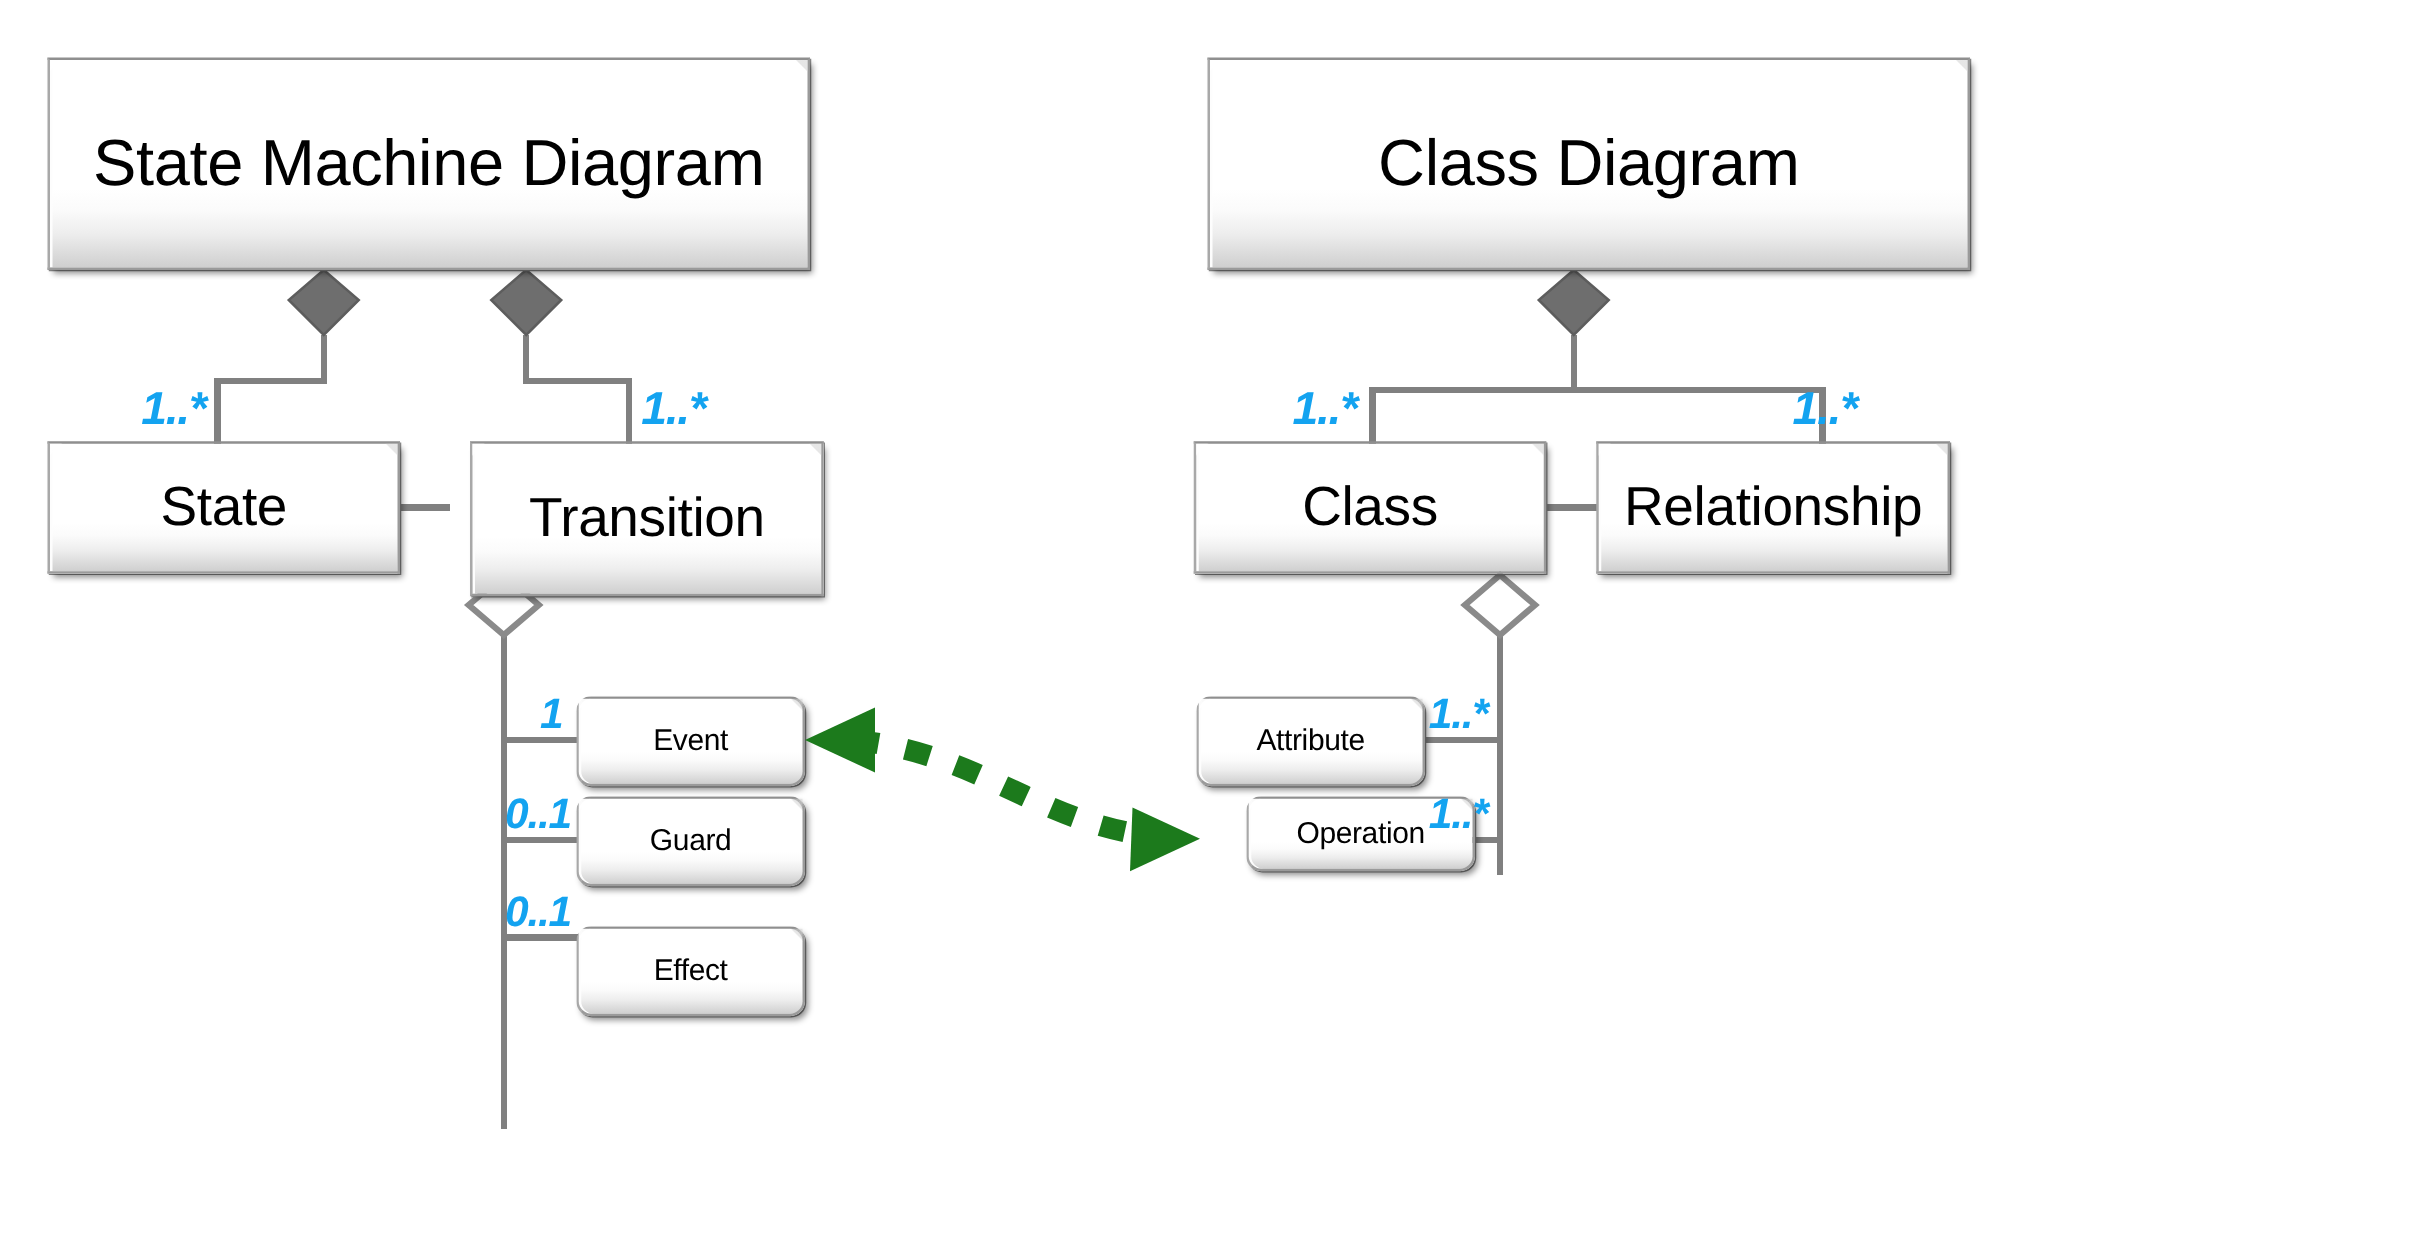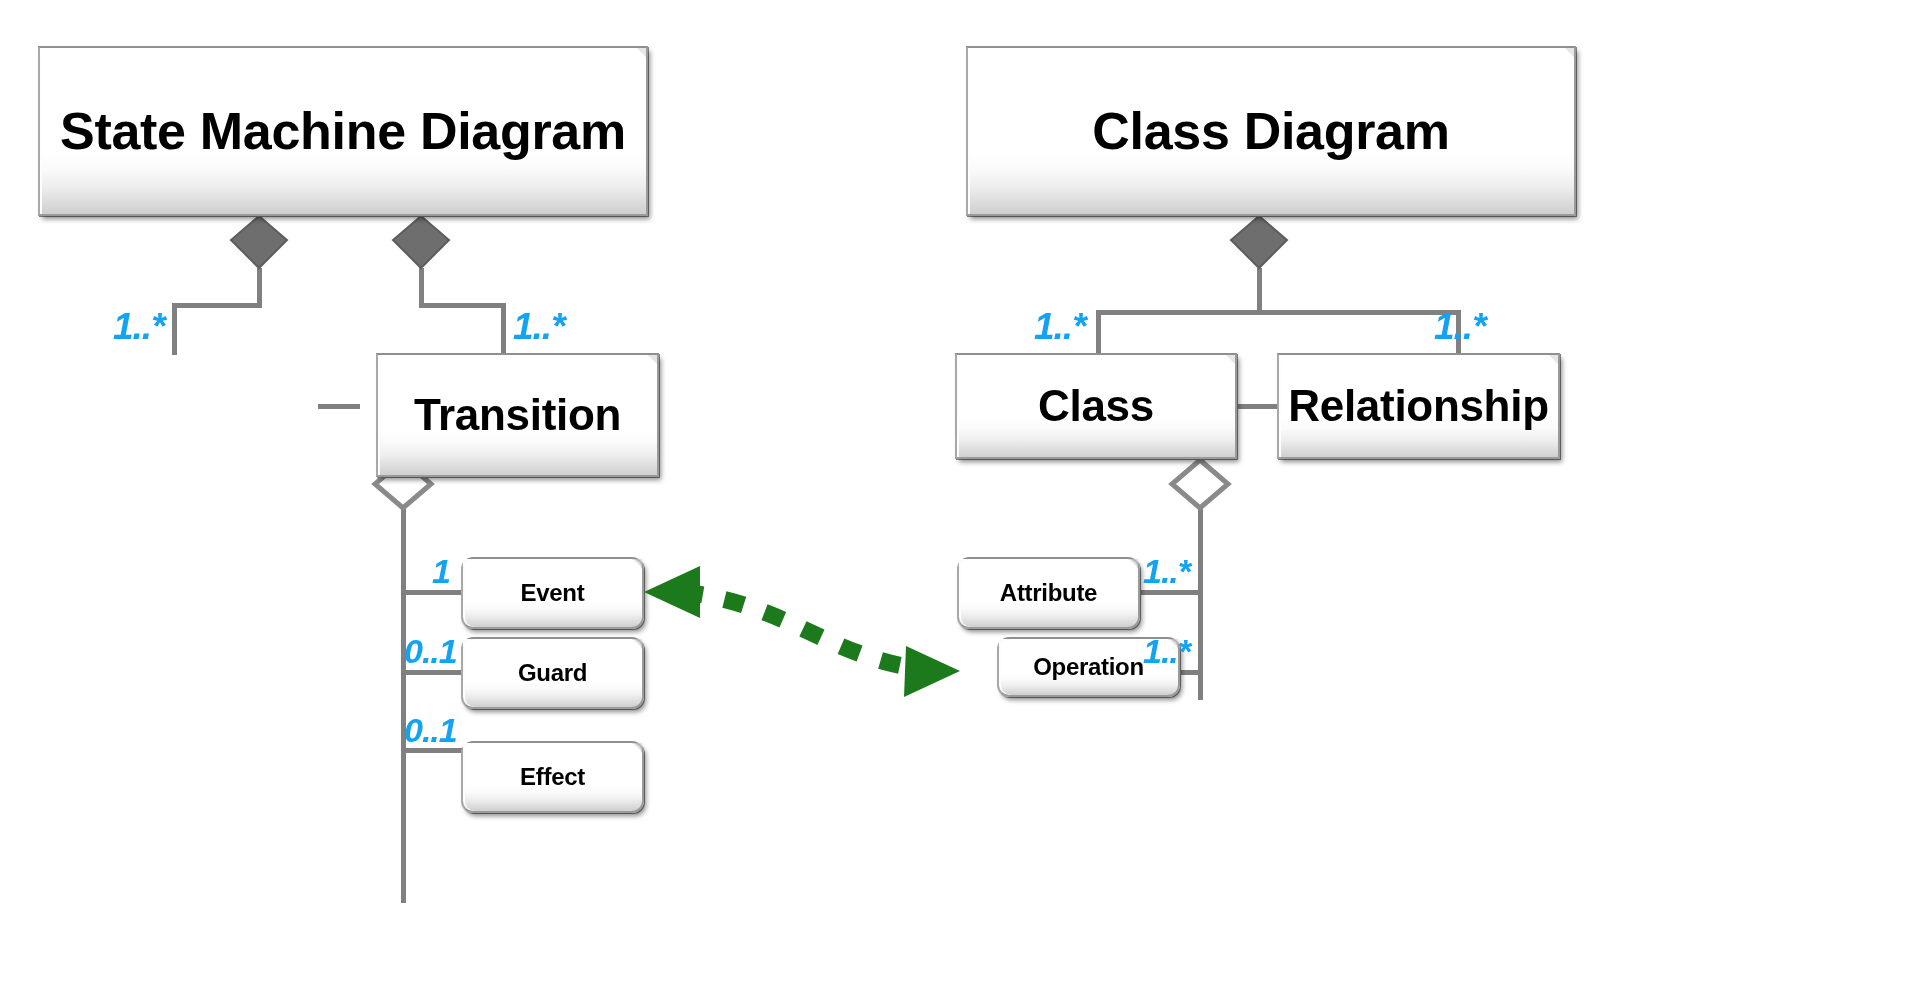--- a/index.html
+++ b/index.html
@@ -22,21 +22,21 @@
     border:2px solid #9a9a9a;
     border-top-color:#8f8f8f;
     border-left-color:#a8a8a8;
     box-shadow:
       inset 0 2px 0 0 #ffffff,
       inset 2px 0 0 0 #fdfdfd,
       3px 4px 5px -1px rgba(0,0,0,.45),
       1px 1px 0 0 #8a8a8a;
     display:flex;align-items:center;justify-content:center;
     color:#000;
-    font-weight:bold;
+    font-weight:normal;
     letter-spacing:-0.3px;
     text-align:center;
     overflow:visible;
   }
   
   .ubox::before{
     content:"";position:absolute;left:0;top:0;right:0;bottom:0;
     pointer-events:none;
     background:
       linear-gradient(135deg, rgba(255,255,255,.95) 0 6px, rgba(255,255,255,0) 7px),
@@ -106,20 +106,23 @@
     </g>
     <g>
       <polygon points="1200,460 1228,484 1200,508 1172,484" fill="#ffffff" stroke="#8a8a8a" stroke-width="5"></polygon>
     </g>
   </svg>
 
   <div class="ubox title-box" style="left:38px;  top:46px;  width:610px; height:170px;">
     <span>State Machine Diagram</span>
   </div>
 
+  <div class="ubox mid-box" style="left:38px;  top:353px; width:282px; height:106px;">
+    <span>State</span>
+  </div>
   <div class="ubox mid-box" style="left:376px; top:353px; width:283px; height:124px;">
     <span>Transition</span>
   </div>
 
   <div class="ubox leaf-box" style="left:461px; top:557px; width:183px; height:72px;">
     <span>Event</span>
   </div>
   <div class="ubox leaf-box" style="left:461px; top:637px; width:183px; height:72px;">
     <span>Guard</span>
   </div>

